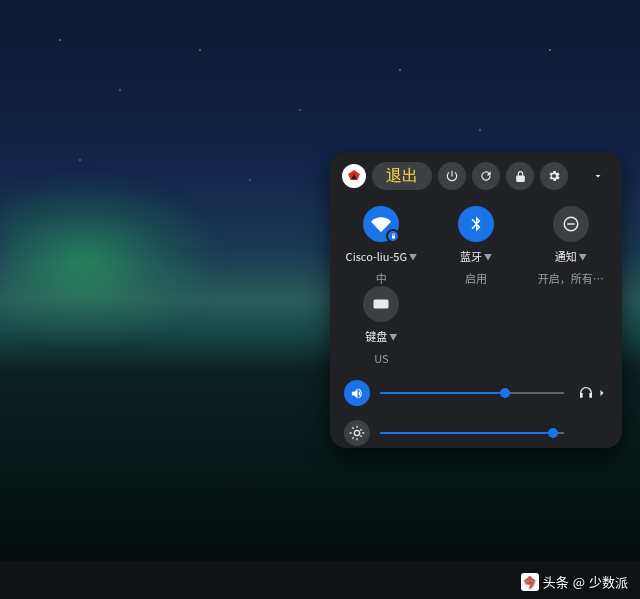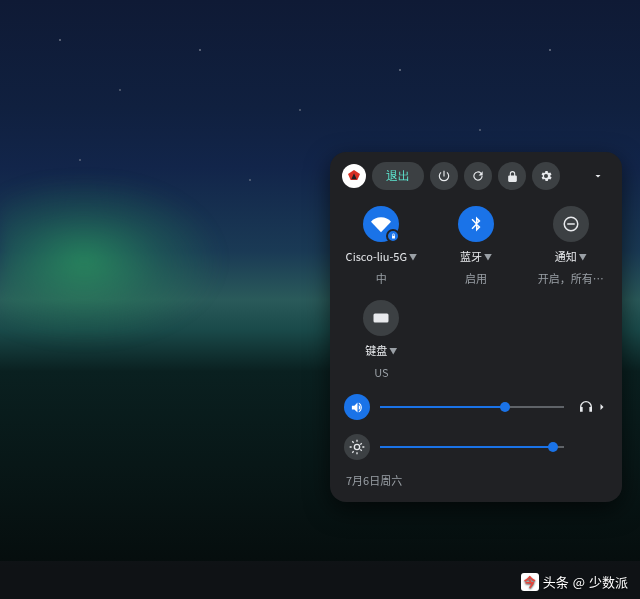--- a/index.html
+++ b/index.html
@@ -47,38 +47,38 @@
     display: flex; align-items: center; gap: 6px;
     padding: 10px 10px 6px 12px;
   }
   .avatar {
     width: 24px; height: 24px; border-radius: 50%; background: #fff;
     display: flex; align-items: center; justify-content: center;
     flex-shrink: 0;
   }
   .avatar svg { display: block; }
   .pill-btn {
-    background: #3c4043; color: #5eead4; border: none;
+    background: #3c4043; color: #fde047; border: none;
     border-radius: 16px; height: 28px; padding: 0 14px;
-    font-size: 12px; cursor: pointer;
+    font-size: 16px; cursor: pointer;
   }
   .icon-btn {
     width: 28px; height: 28px; border-radius: 50%;
     background: #3c4043; display: flex; align-items: center; justify-content: center;
     cursor: pointer; flex-shrink: 0;
   }
   .icon-btn svg { fill: #e8eaed; }
   .expand-btn {
     margin-left: auto; width: 28px; height: 28px;
     display: flex; align-items: center; justify-content: center;
     cursor: pointer;
   }
   .tiles {
     display: grid; grid-template-columns: repeat(3, 1fr);
-    padding: 10px 4px 6px 4px; row-gap: 14px;
+    padding: 10px 4px 6px 4px; 
   }
   .tile {
     display: flex; flex-direction: column; align-items: center;
     gap: 6px; cursor: pointer;
   }
   .tile-circle {
     width: 36px; height: 36px; border-radius: 50%;
     display: flex; align-items: center; justify-content: center;
     position: relative;
   }
@@ -286,23 +286,20 @@
           </svg>
       </div>
       <div class="track">
         <div class="track-fill" id="bri-fill" style="width: 94%;"></div>
         <div class="thumb" id="bri-thumb" style="left: 94%;"></div>
       </div>
       <div class="slider-tail"></div>
     </div>
   </div>
 
-  <div class="panel-footer">
-    <span>7月6日周六</span>
-  </div>
 </div>
 
 <div class="taskbar"></div>
 
 <div class="watermark">
   <span class="logo">今</span>
   <span>头条</span>
   <span>@</span>
   <span>少数派</span>
 </div>

